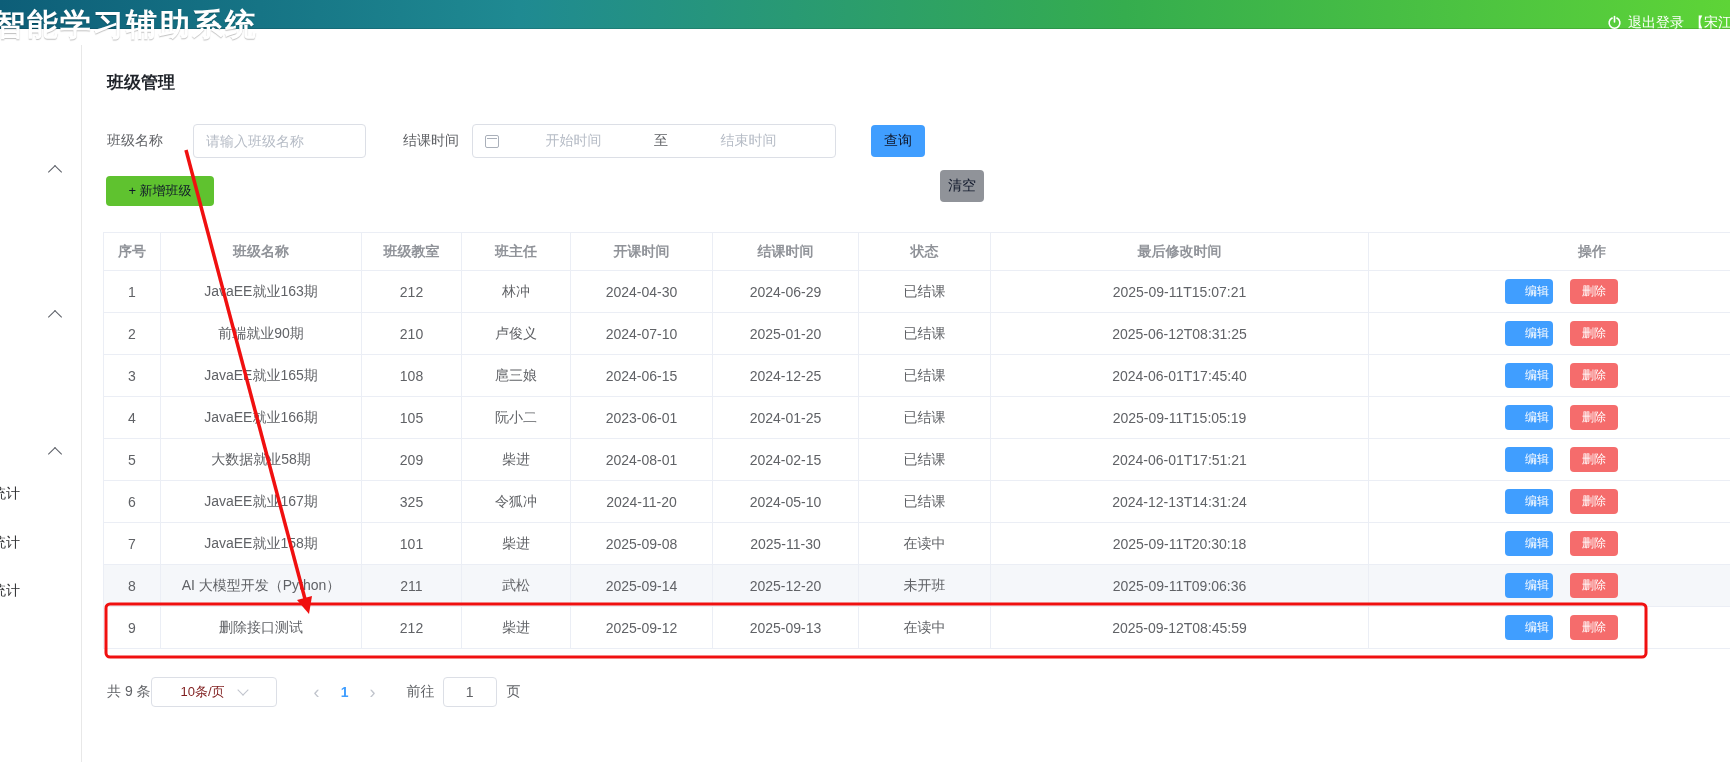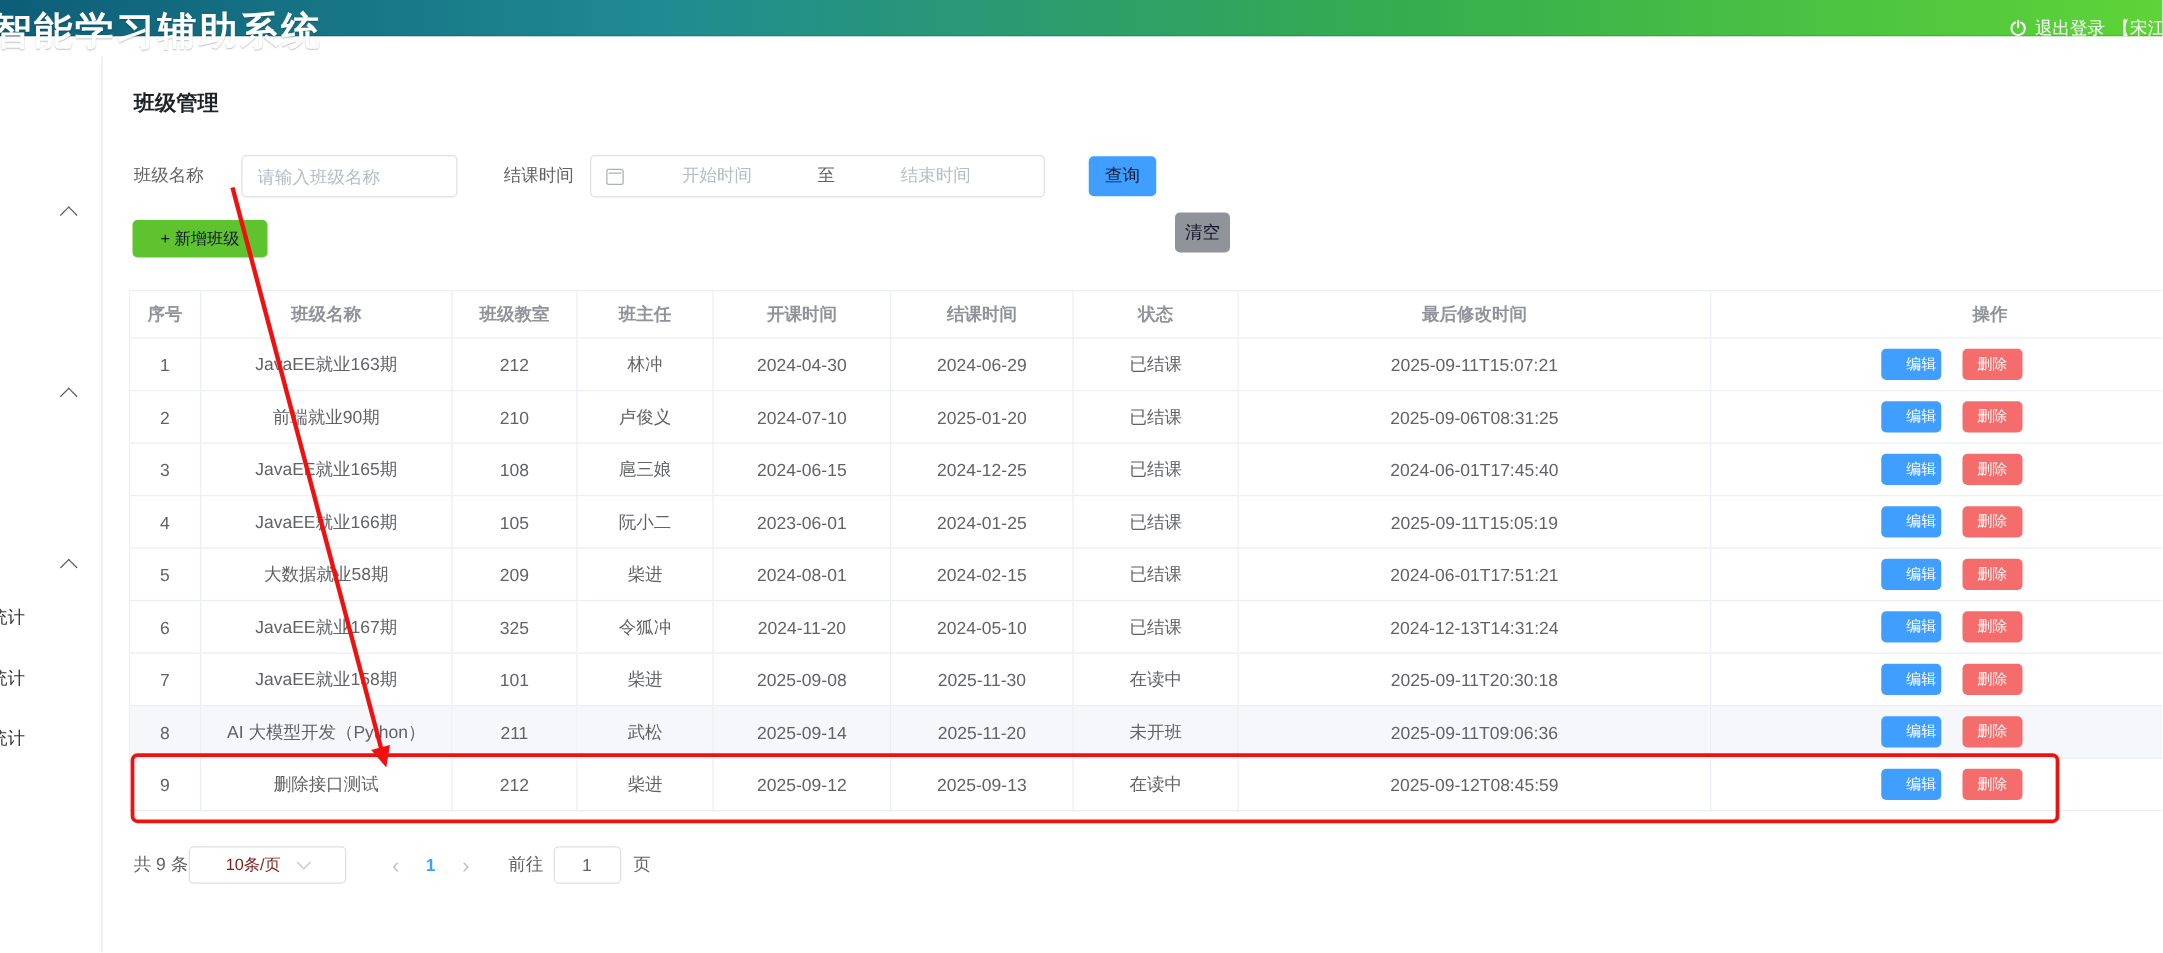--- a/index.html
+++ b/index.html
@@ -170,21 +170,21 @@
     </tr>
 
     <tr>
       <td>2</td>
       <td>前端就业90期</td>
       <td>210</td>
       <td>卢俊义</td>
       <td>2024-07-10</td>
       <td>2025-01-20</td>
       <td>已结课</td>
-      <td>2025-09-06T08:31:25</td>
+      <td>2025-06-12T08:31:25</td>
       <td class="actions-cell">
         <button class="btn-mini btn-edit">编辑</button>
         <button class="btn-mini btn-delete">删除</button>
       </td>
     </tr>
 
     <tr>
       <td>3</td>
       <td>JavaEE就业165期</td>
       <td>108</td>
@@ -258,21 +258,21 @@
         <button class="btn-mini btn-delete">删除</button>
       </td>
     </tr>
 
     <tr class="hl">
       <td>8</td>
       <td>AI 大模型开发（Python）</td>
       <td>211</td>
       <td>武松</td>
       <td>2025-09-14</td>
-      <td>2025-11-20</td>
+      <td>2025-12-20</td>
       <td>未开班</td>
       <td>2025-09-11T09:06:36</td>
       <td class="actions-cell">
         <button class="btn-mini btn-edit">编辑</button>
         <button class="btn-mini btn-delete">删除</button>
       </td>
     </tr>
 
     <tr>
       <td>9</td>

